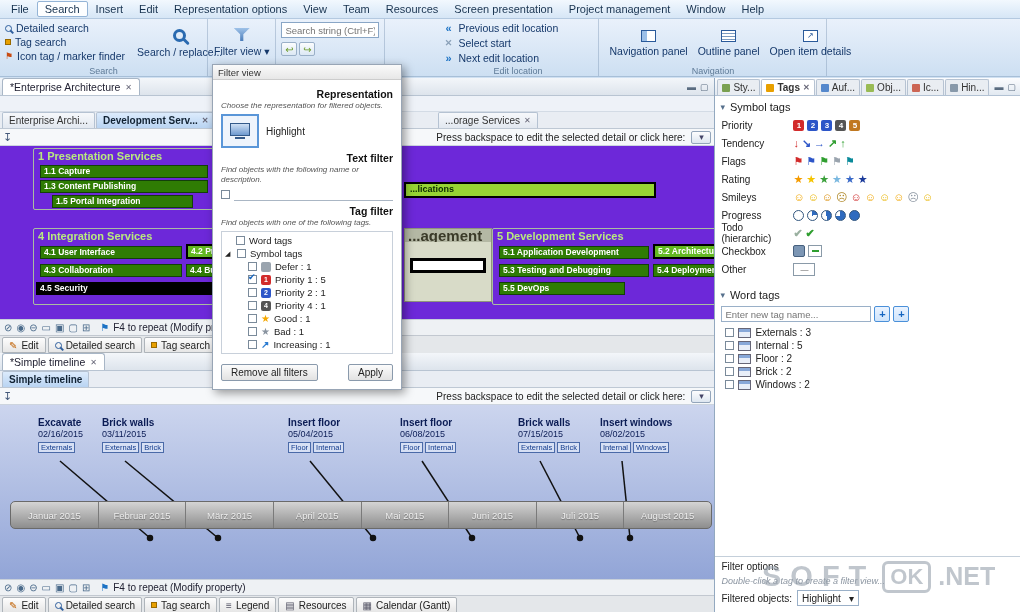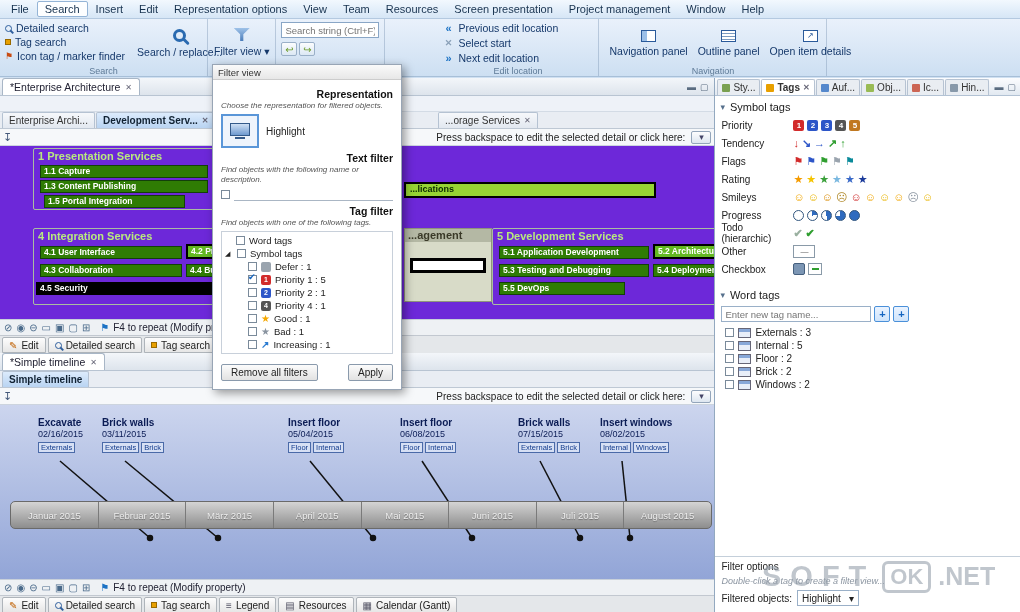--- a/index.html
+++ b/index.html
@@ -67,21 +67,21 @@
 
   
   .ea-canvas { position:relative; height:173px; background:#6d28d9; overflow:hidden; }
   .gsec { position:absolute; border:1px solid rgba(190,240,140,.75); border-radius:2px; }
   .gsec-title { font-size:11px; font-weight:bold; color:#b9e97e; padding:1px 4px; white-space:nowrap; }
   .gi { position:absolute; height:13px; line-height:11px; background:#2f7c04; border:1px solid #13400a; color:#fff; font-size:8.5px; font-weight:bold; padding:0 3px; white-space:nowrap; overflow:hidden; }
   .gi.hl { height:15px; line-height:11px; background:#63b822; border:2px solid #000; }
   .gi.black { background:#000; border:1px solid #000; }
   .gbar { position:absolute; height:16px; line-height:11px; background:#97d434; border:2px solid #000; color:#0a2a00; font-size:9px; font-weight:bold; padding:0 4px; }
   .mgmt { position:absolute; background:#d8dbc8; border:1px solid #8f947c; }
-  .mgmt-head { height:13px; background:#b4b8a4; color:#3a3a28; font-size:11px; font-weight:bold; padding:0 3px; line-height:13px; white-space:nowrap; overflow:hidden; }
+  .mgmt-head { height:13px; background:#b4b8a4; color:#3a3a28; font-size:15px; font-weight:bold; padding:0 3px; line-height:13px; white-space:nowrap; overflow:hidden; }
   .mgmt-bar { margin:16px auto 0; width:76px; height:15px; background:#fff; border:3px solid #000; }
 
   
   .statusrow { height:16px; background:#eef1f4; border-top:1px solid #c8d0da; display:flex; align-items:center; gap:4px; padding:0 4px; font-size:10px; color:#223; }
   .st-ic { color:#4a6a8a; font-size:10px; line-height:1; }
   .st-flag { color:#1c72c4; font-size:10px; margin-left:6px; }
   .btabs { height:18px; background:#e4e7ea; border-top:1px solid #c2c8d0; display:flex; align-items:center; padding:1px 2px 0; }
   .btab { display:flex; align-items:center; gap:4px; height:16px; padding:0 6px; font-size:10px; color:#222; background:linear-gradient(#fdfdfd,#e6e6e6); border:1px solid #aeb4ba; border-radius:2px 2px 0 0; margin-right:2px; white-space:nowrap; }
   .btab .pencil { color:#c06000; font-size:10px; }
   .btab .glyph { color:#556; font-size:10px; }
@@ -292,21 +292,21 @@
           <span class="hint-text">Press backspace to edit the selected detail or click here:</span>
           <span class="chev-btn">▾</span>
         </div>
 
         <div class="ea-canvas">
 
           <div class="gsec" style="left:33px;top:2px;width:190px;height:62px;">
             <div class="gsec-title">1 Presentation Services</div>
             <div class="gi" style="left:6px;top:16px;width:168px;">1.1 Capture</div>
             <div class="gi" style="left:6px;top:31px;width:168px;">1.3 Content Publishing</div>
-            <div class="gi" style="left:10px;top:46px;width:141px;">1.5 Portal Integration</div>
+            <div class="gi" style="left:18px;top:46px;width:141px;">1.5 Portal Integration</div>
           </div>
 
           <div class="gbar" style="left:404px;top:36px;width:252px;">...lications</div>
 
           <div class="gsec" style="left:33px;top:82px;width:292px;height:77px;">
             <div class="gsec-title">4 Integration Services</div>
             <div class="gi" style="left:6px;top:17px;width:142px;">4.1 User Interface</div>
             <div class="gi hl" style="left:152px;top:15px;width:80px;">4.2 Process</div>
             <div class="gi" style="left:6px;top:35px;width:142px;">4.3 Collaboration</div>
             <div class="gi" style="left:152px;top:35px;width:128px;">4.4 Business Applicat...</div>
@@ -601,32 +601,32 @@
           </span>
         </div>
         <div class="sym-row">
           <span class="sym-label">Todo (hierarchic)</span>
           <span class="sym-icons">
             <span class="todo" style="color:#9ab0a0;">✔</span>
             <span class="todo" style="color:#2f9e2f;">✔</span>
           </span>
         </div>
         <div class="sym-row">
-          <span class="sym-label">Other</span>
-          <span class="sym-icons">
-            <span class="other-box">—</span>
-          </span>
-        </div>
-        <div class="sym-row">
           <span class="sym-label">Checkbox</span>
           <span class="sym-icons">
             <span class="cbx1"></span>
             <span class="cbx2">
                 <i></i>
               </span>
+          </span>
+        </div>
+        <div class="sym-row">
+          <span class="sym-label">Other</span>
+          <span class="sym-icons">
+            <span class="other-box">—</span>
           </span>
         </div>
 
         <div class="rp-sec" style="margin-top:6px;">
           <span class="arrow">▾</span>
           <span>Word tags</span>
         </div>
         <div class="wt-inputrow">
           <input class="wt-input" type="text" placeholder="Enter new tag name..." style="">
           <span class="wt-btn">+</span>

